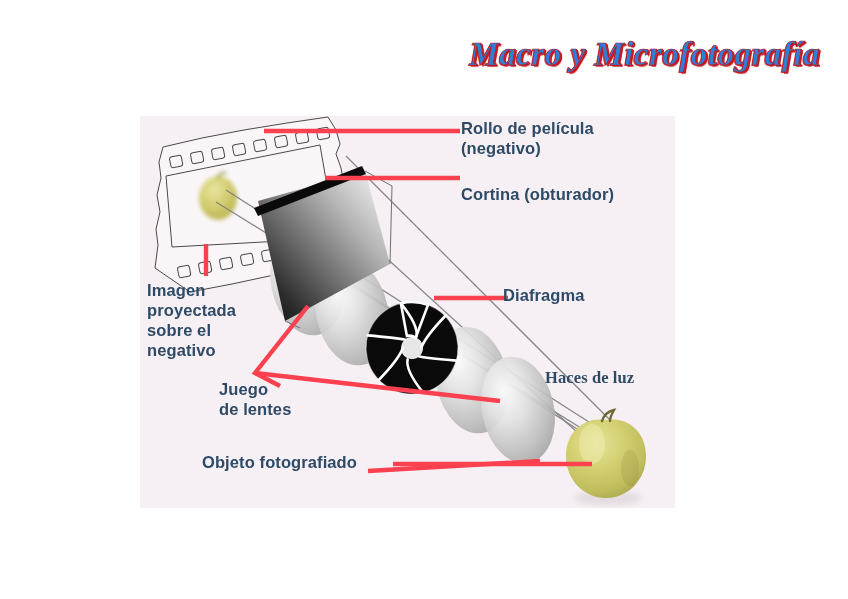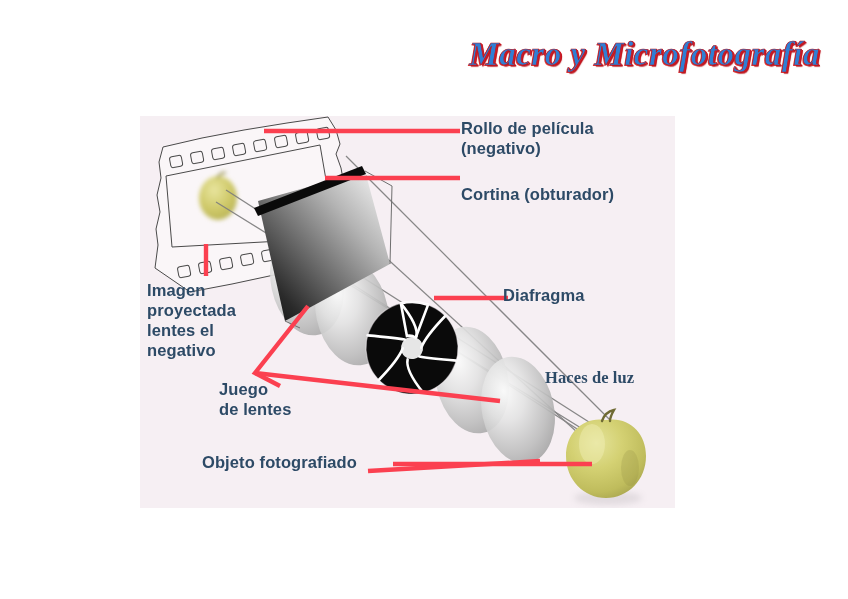--- a/index.html
+++ b/index.html
@@ -235,20 +235,20 @@
 (negativo)</div>
 
   <div class="lbl" id="lbl-cortina">Cortina (obturador)</div>
 
   <div class="lbl" id="lbl-diafragma">Diafragma</div>
 
   <div class="lbl" id="lbl-haces">Haces de luz</div>
 
   <div class="lbl" id="lbl-imagen">Imagen
 proyectada
-lentes el
+sobre el
 negativo</div>
 
   <div class="lbl" id="lbl-objeto">Objeto fotografiado</div>
 
   <div class="lbl" id="lbl-juego">Juego
 de lentes</div>
 </div>
 
 </body></html>

